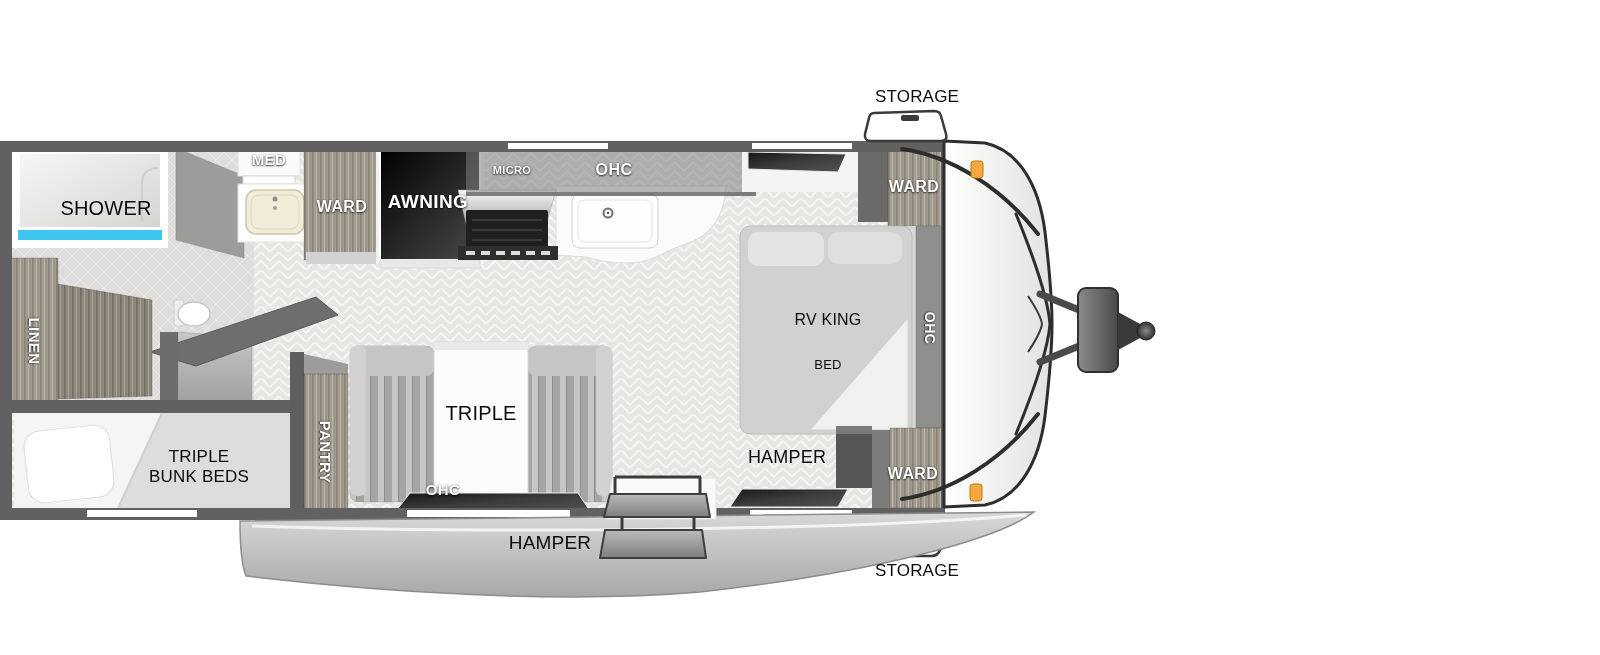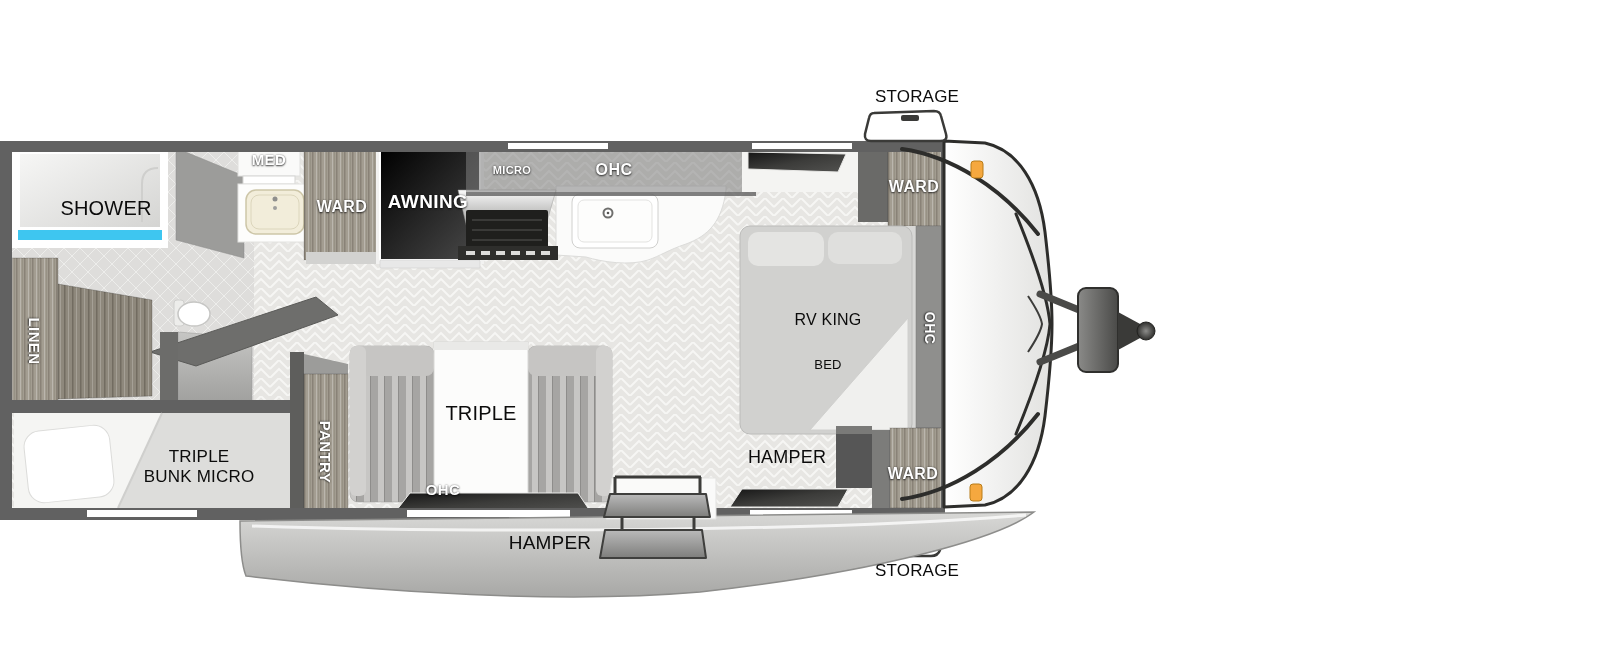--- a/index.html
+++ b/index.html
@@ -264,21 +264,21 @@
 
 <div class="lblw" style="left:428px;top:201px;font-size:19px;">AWNING</div>
 <div class="lblw" style="left:512px;top:170px;font-size:11px;">MICRO</div>
 <div class="lblw" style="left:614px;top:170px;font-size:16px;">OHC</div>
 <div class="lblw vert" style="left:325px;top:452px;font-size:15px;">PANTRY</div>
 
 <div class="lbl" style="left:481px;top:413px;font-size:20px;">TRIPLE</div>
 <div class="lblw" style="left:443px;top:489px;font-size:15px;">OHC</div>
 
 <div class="lbl" style="left:199px;top:456px;font-size:17px;">TRIPLE</div>
-<div class="lbl" style="left:199px;top:476px;font-size:17px;">BUNK MICRO</div>
+<div class="lbl" style="left:199px;top:476px;font-size:17px;">BUNK BEDS</div>
 
 <div class="lbl" style="left:828px;top:320px;font-size:16px;">RV KING</div>
 <div class="lbl" style="left:828px;top:364px;font-size:13px;">BED</div>
 <div class="lblw vert" style="left:930px;top:328px;font-size:14px;">OHC</div>
 <div class="lblw" style="left:914px;top:187px;font-size:16px;">WARD</div>
 <div class="lblw" style="left:913px;top:474px;font-size:16px;">WARD</div>
 <div class="lbl" style="left:787px;top:457px;font-size:18px;">HAMPER</div>
 
 <div class="lbl" style="left:917px;top:96px;font-size:17px;">STORAGE</div>
 <div class="lbl" style="left:917px;top:570px;font-size:17px;">STORAGE</div>

